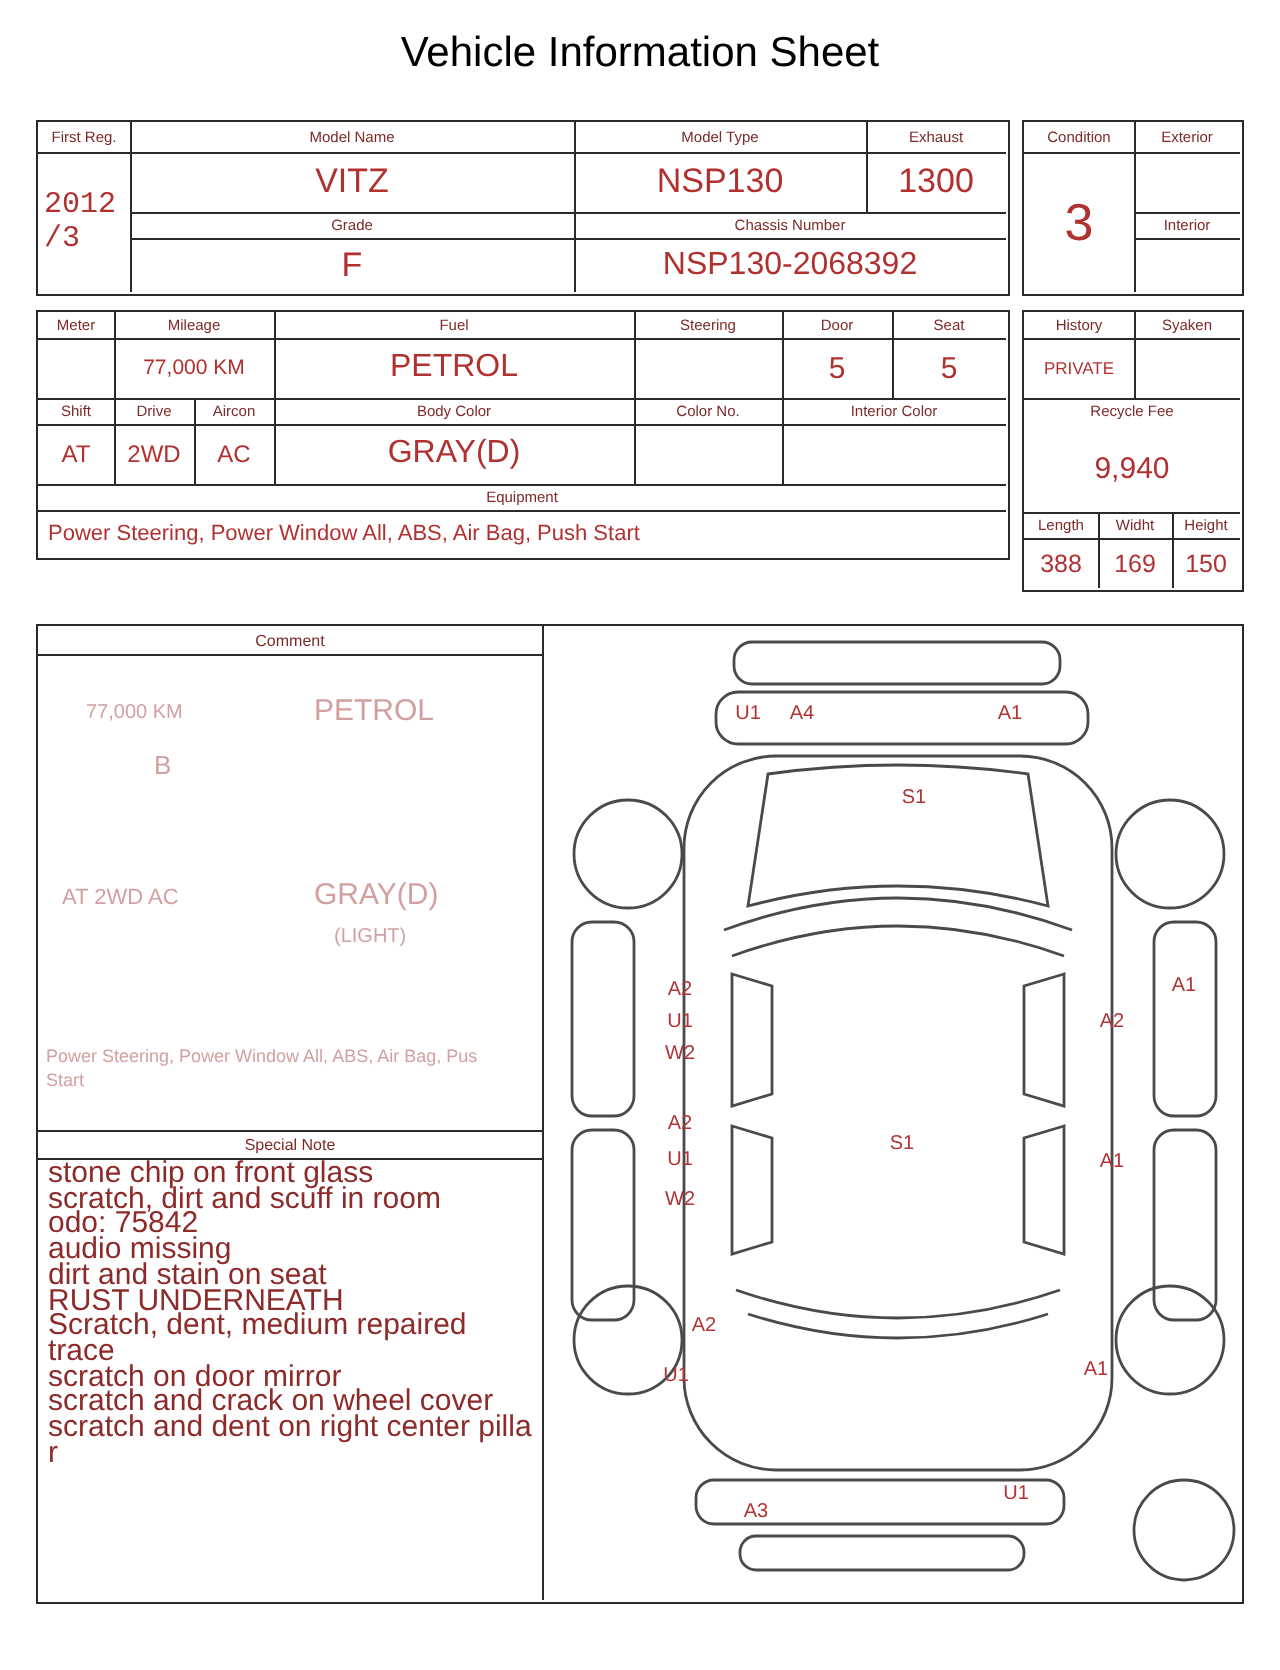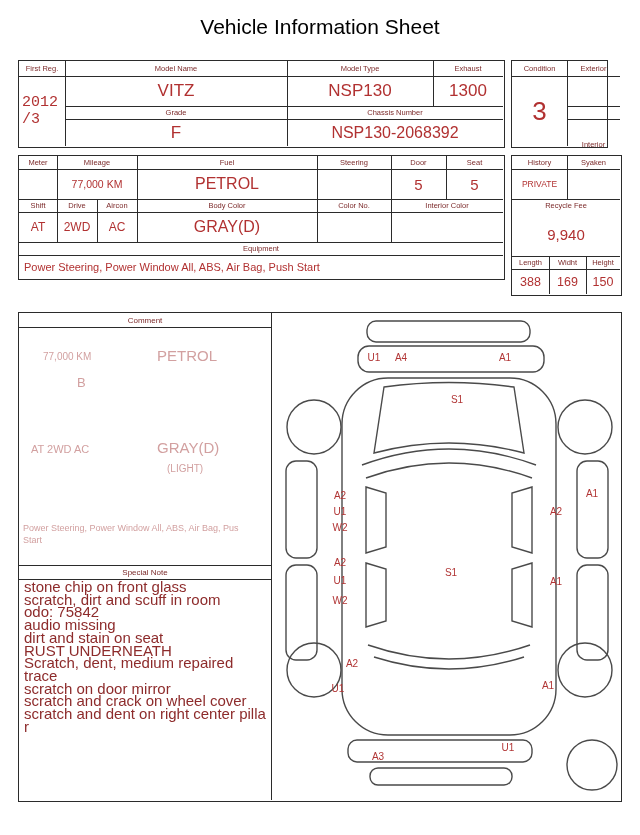--- a/index.html
+++ b/index.html
@@ -50,28 +50,28 @@
       <span>2012</span>
       <span>/3</span>
     </div>
     <div class="val" style="left:46px;top:15px;width:222px;height:30px;font-size:17px;">VITZ</div>
     <div class="val" style="left:268px;top:15px;width:146px;height:30px;font-size:17px;">NSP130</div>
     <div class="val" style="left:414px;top:15px;width:70px;height:30px;font-size:17px;">1300</div>
     <div class="val" style="left:46px;top:58px;width:222px;height:27px;font-size:17px;">F</div>
     <div class="val" style="left:268px;top:58px;width:216px;height:27px;font-size:16px;">NSP130-2068392</div>
   </div>
 
-  <div class="box" style="left:511px;top:60px;width:97px;height:88px;">
+  <div class="box" style="left:511px;top:60px;width:111px;height:88px;">
     <div class="v" style="left:55px;top:0;height:85px;"></div>
     <div class="h" style="top:15px;left:0;width:108px;"></div>
     <div class="h" style="top:45px;left:55px;width:53px;"></div>
     <div class="h" style="top:58px;left:55px;width:53px;"></div>
     <div class="lab" style="left:0;top:0;width:55px;height:15px;">Condition</div>
     <div class="lab" style="left:55px;top:0;width:53px;height:15px;">Exterior</div>
-    <div class="lab" style="left:55px;top:45px;width:53px;height:13px;margin-top:32px;">Interior</div>
+    <div class="lab" style="left:55px;top:45px;width:53px;height:13px;">Interior</div>
     <div class="val" style="left:0;top:15px;width:55px;height:70px;font-size:26px;">3</div>
   </div>
 
   <div class="box" style="left:18px;top:155px;width:487px;height:125px;">
     <div class="h" style="top:13px;left:0;width:484px;"></div>
     <div class="h" style="top:43px;left:0;width:484px;"></div>
     <div class="h" style="top:56px;left:0;width:484px;"></div>
     <div class="h" style="top:86px;left:0;width:484px;"></div>
     <div class="h" style="top:99px;left:0;width:484px;"></div>
     <div class="v" style="left:38px;top:0;height:86px;"></div>

